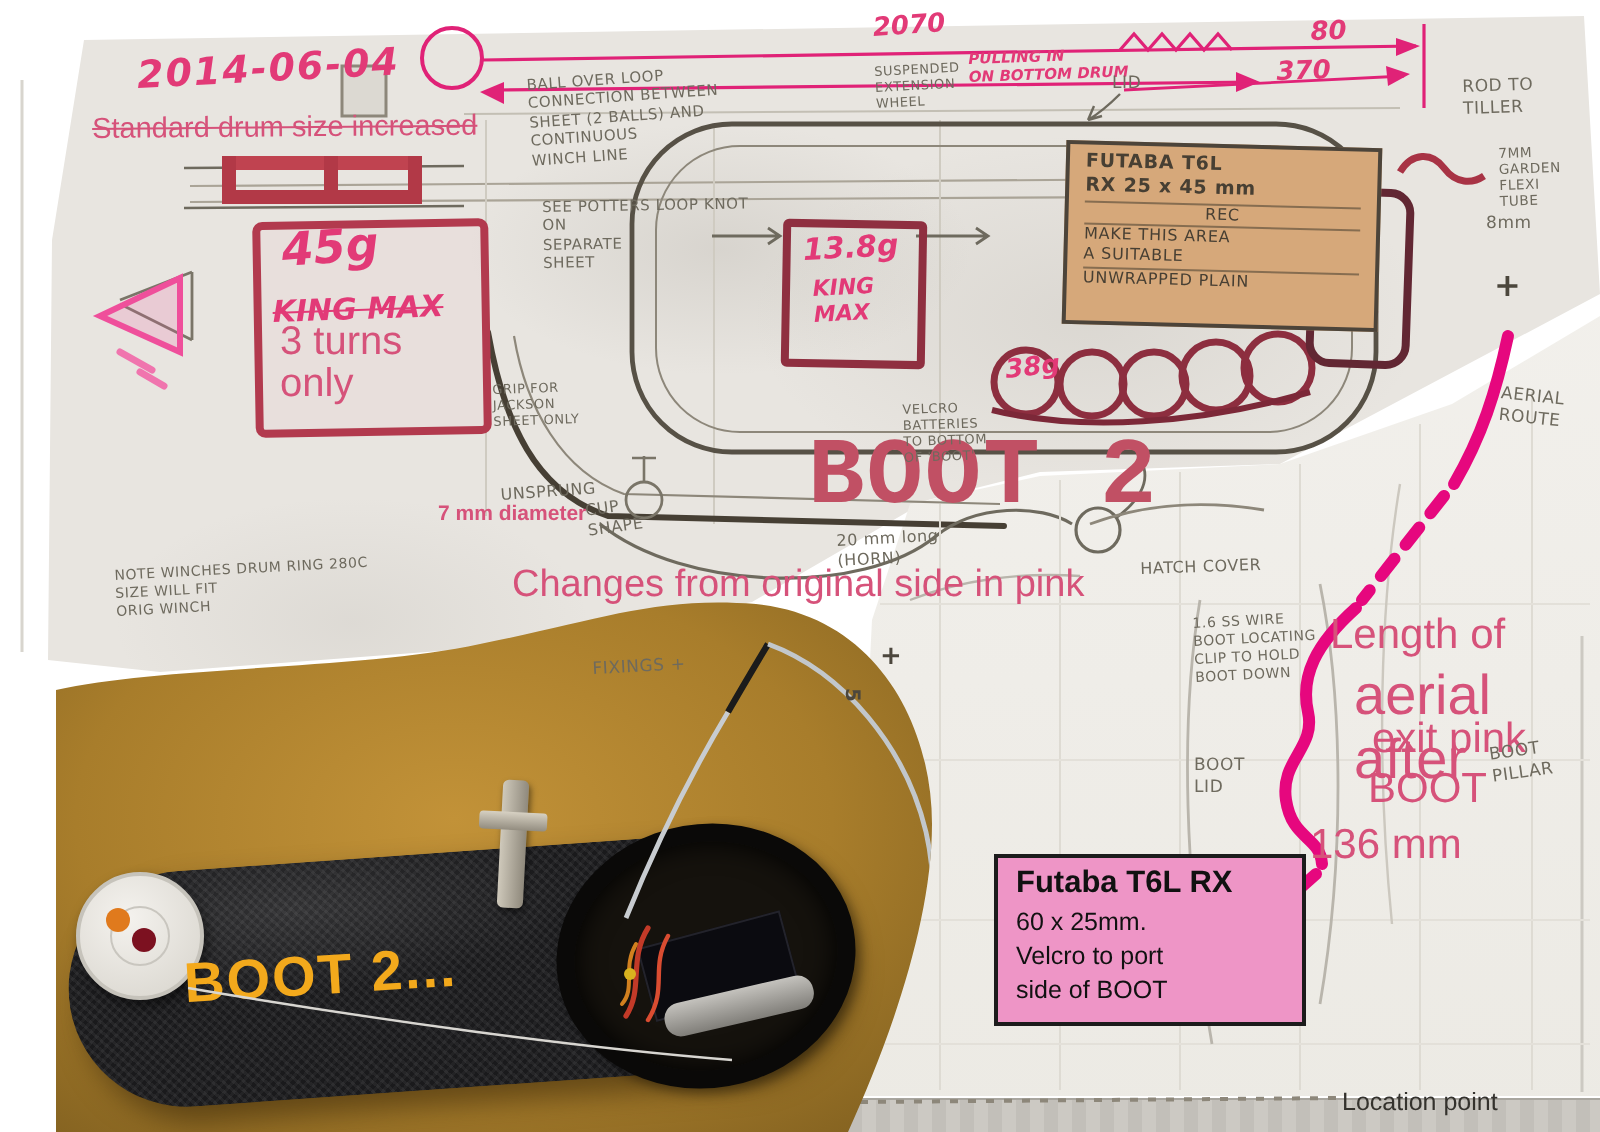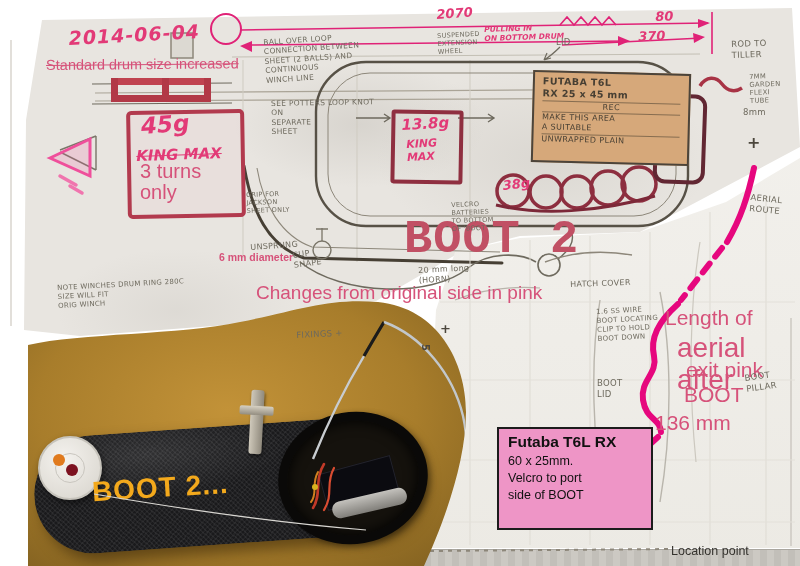--- a/index.html
+++ b/index.html
@@ -48,21 +48,21 @@
   .mag{font-family:"DejaVu Sans",sans-serif;font-style:italic;font-weight:bold;color:#e23a77;}
   .pink{font-family:"Liberation Sans",sans-serif;color:#d6527a;}
   .pinkb{font-family:"Liberation Sans",sans-serif;color:#d6527a;font-weight:bold;}
   .title{font-family:Liberation Mono, monospace;font-weight:bold;color:#c15064;}
   .pen{font-family:"DejaVu Sans",sans-serif;color:#6e6a5e;letter-spacing:.3px;}
   .pend{font-family:"DejaVu Sans",sans-serif;color:#4c473d;font-weight:bold;}
   .printd{font-family:"Liberation Sans",sans-serif;color:#34322d;}
 
   
   .callout{position:absolute;left:497px;top:427px;width:156px;background:#ee95c6;border:2px solid #1c1c1c;
-    z-index:13;padding:4px 9px 24px 9px;box-sizing:border-box;color:#111;}
+    z-index:13;padding:4px 9px 7px 9px;box-sizing:border-box;color:#111;}
   .callout .ct{font-size:15.5px;font-weight:600;margin-bottom:2px;}
   .callout .cl{font-size:12.5px;line-height:1.35;}
 
   
   .photo{position:absolute;left:28px;top:296px;width:442px;height:270px;z-index:8;
     clip-path:path('M0 49 C52 37 152 39 212 26 C272 14 300 2 350 6 C410 12 438 66 438 116 C438 166 416 226 396 270 L0 270 Z');
     background:radial-gradient(ellipse at 45% 42%, #c29238 0%, #a87d2b 55%, #7e5e1f 100%);}
   .hull{position:absolute;left:6px;top:130px;width:386px;height:118px;border-radius:60px;
     background:
       radial-gradient(200px 60px at 30% 20%, rgba(255,255,255,.10), transparent 70%),
@@ -257,21 +257,21 @@
       <div class="anno mag" style="left: 406px; top: 139px; font-size: 11px; transform: rotate(-3deg); line-height: 1.15;">KING
 MAX</div>
       <div class="anno mag" style="left: 502px; top: 178px; font-size: 13px; transform: rotate(-6deg);">38g</div>
       <div class="anno mag" style="left: 484px; top: 25px; font-size: 7.5px; transform: rotate(-2deg); line-height: 1.25;">PULLING IN
 ON BOTTOM DRUM</div>
       <div class="anno mag" style="left: 436px; top: 7px; font-size: 13px; transform: rotate(-4deg);">2070</div>
       <div class="anno mag" style="left: 638px; top: 29px; font-size: 13px; transform: rotate(-2deg);">370</div>
       <div class="anno mag" style="left: 655px; top: 9px; font-size: 13px; transform: rotate(-2deg);">80</div>
       <div class="anno title" style="left: 404px; top: 213px; font-size: 47px; letter-spacing: 1px;">BOOT 2</div>
       <div class="anno pink" style="left: 256px; top: 282px; font-size: 19px;">Changes from original side in pink</div>
-      <div class="anno pinkb" style="left: 219px; top: 251px; font-size: 10.5px;">6 mm diameter</div>
+      <div class="anno pinkb" style="left: 219px; top: 251px; font-size: 10.5px;">7 mm diameter</div>
       <div class="anno pink" style="left: 665px; top: 306px; font-size: 21px;">Length of</div>
       <div class="anno pink" style="left: 677px; top: 332px; font-size: 28px;">aerial after</div>
       <div class="anno pink" style="left: 686px; top: 358px; font-size: 21px;">exit pink</div>
       <div class="anno pink" style="left: 684px; top: 383px; font-size: 21px;">BOOT</div>
       <div class="anno pink" style="left: 639px; top: 411px; font-size: 21px; margin-left: 16px;">136 mm</div>
       <div class="anno pen" style="left: 263px; top: 38px; font-size: 7.5px; transform: rotate(-4deg); line-height: 1.25;">BALL OVER LOOP
 CONNECTION BETWEEN
 SHEET (2 BALLS) AND
 CONTINUOUS
 WINCH LINE</div>

